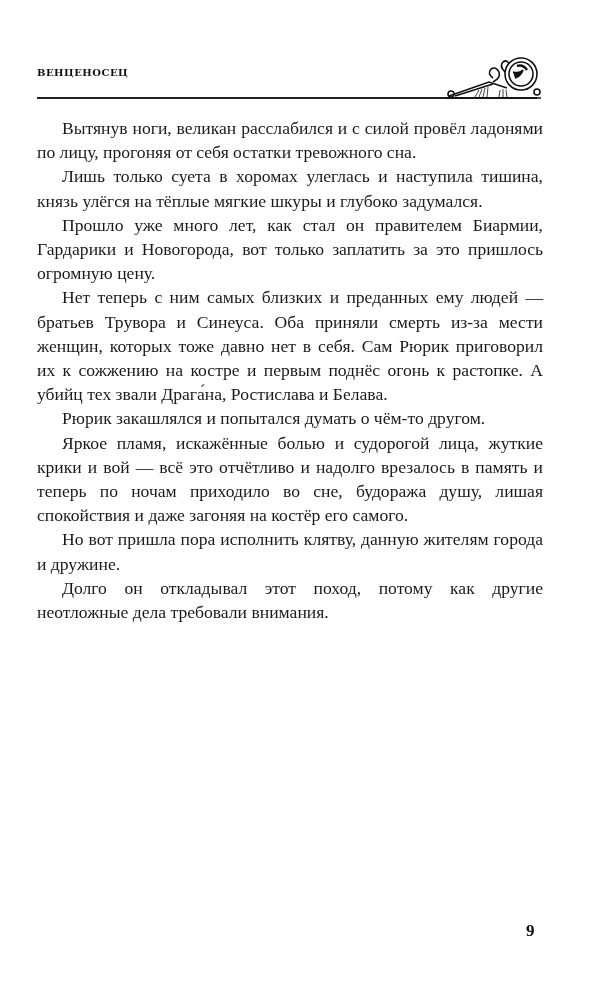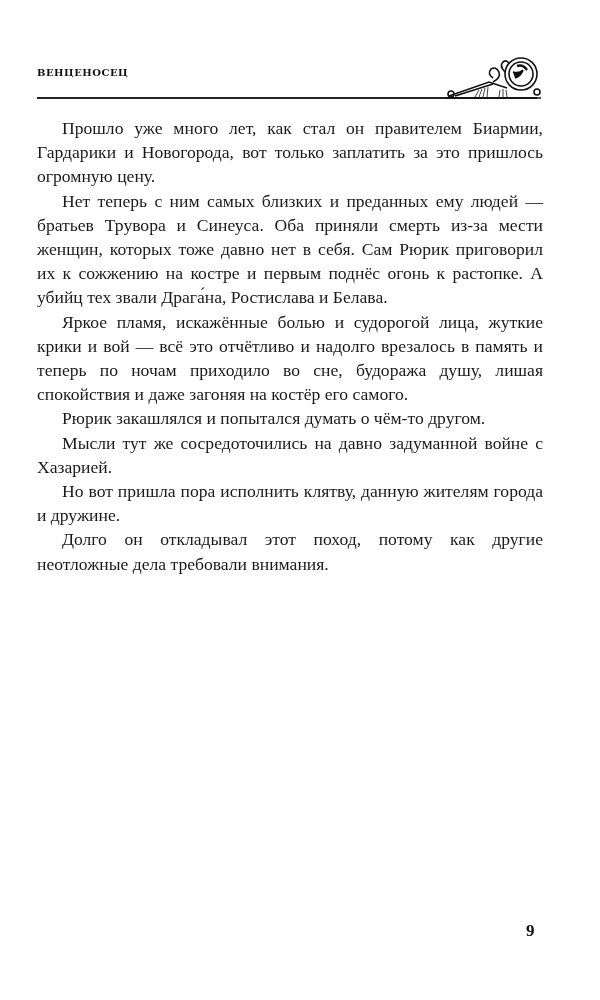--- a/index.html
+++ b/index.html
@@ -56,22 +56,23 @@
       <path d="M0 46 L96 46" stroke-width="1.4"></path>
     </g>
     <g stroke="#111" stroke-width="0.8">
       <path d="M30 45 L34 38 M34 45 L37 37 M38 45 L40 36 M42 45 L43 35"></path>
       <path d="M54 45 L55 38 M58 45 L58 37 M62 45 L61 38"></path>
     </g>
   </svg>
 </div>
 
 <div class="body-text">
+  <p class="para">Вытянув ноги, великан расслабился и с силой провёл ладонями по лицу, прогоняя от себя остатки тревожного сна.</p>
+  <p class="para">Лишь только суета в хоромах улеглась и наступила тишина, князь улёгся на тёплые мягкие шкуры и глубоко задумался.</p>
   <p class="para">Прошло уже много лет, как стал он правителем Биармии, Гардарики и Новогорода, вот только заплатить за это пришлось огромную цену.</p>
   <p class="para">Нет теперь с ним самых близких и преданных ему людей — братьев Трувора и Синеуса. Оба приняли смерть из-за мести женщин, которых тоже давно нет в себя. Сам Рюрик приговорил их к сожжению на костре и первым поднёс огонь к растопке. А убийц тех звали Драга́на, Ростислава и Белава.</p>
+  <p class="para">Рюрик закашлялся и попытался думать о чём-то другом.</p>
   <p class="para">Яркое пламя, искажённые болью и судорогой лица, жуткие крики и вой — всё это отчётливо и надолго врезалось в память и теперь по ночам приходило во сне, будоража душу, лишая спокойствия и даже загоняя на костёр его самого.</p>
-  <p class="para">Рюрик закашлялся и попытался думать о чём-то другом.</p>
-  <p class="para">Мысли тут же сосредоточились на давно задуманной войне с Хазарией.</p>
   <p class="para">Но вот пришла пора исполнить клятву, данную жителям города и дружине.</p>
   <p class="para">Долго он откладывал этот поход, потому как другие неотложные дела требовали внимания.</p>
 </div>
 
 <div class="page-number">9</div>
 
 </body></html>

